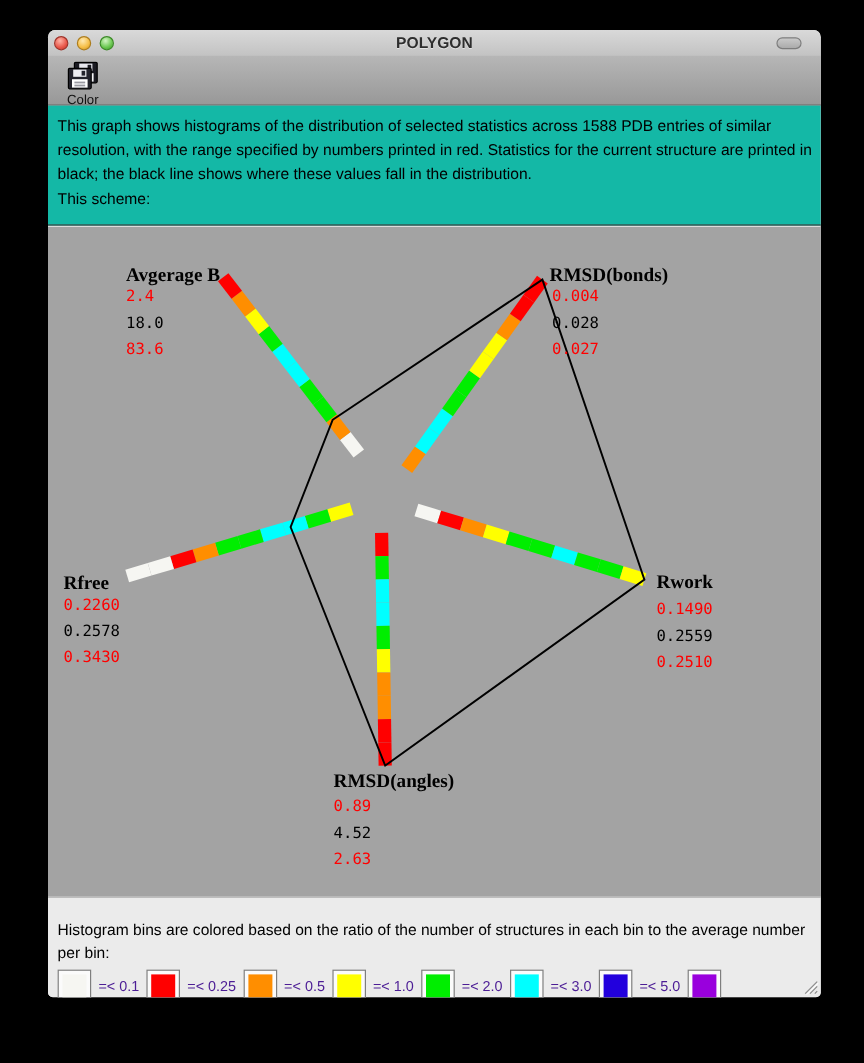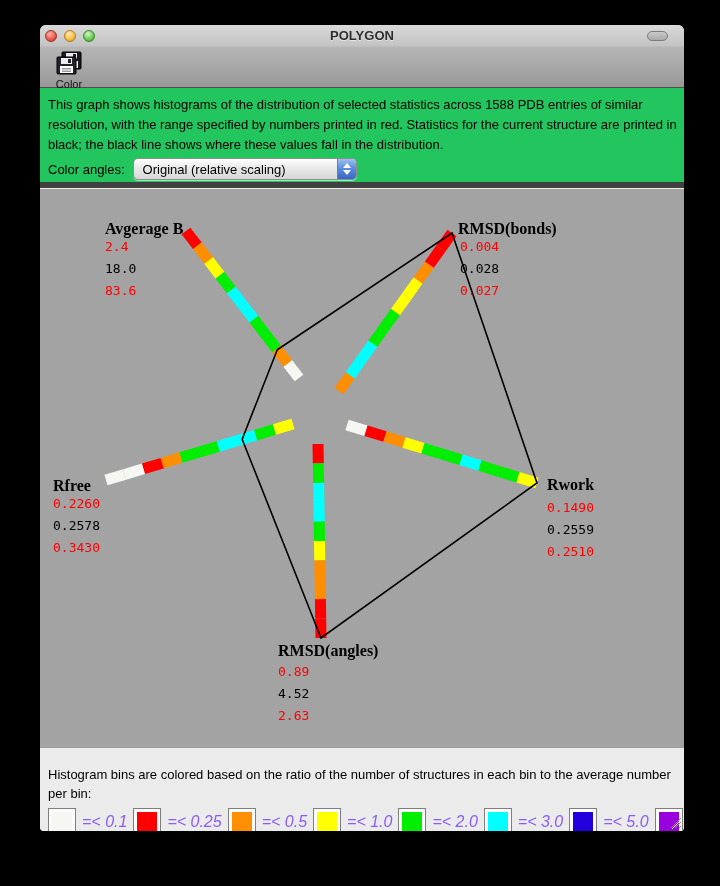--- a/index.html
+++ b/index.html
@@ -34,21 +34,21 @@
     background:linear-gradient(#c9c9c9,#ababab);border:1px solid #7c7c7c;box-sizing:border-box;
   }
   .toolbtn{
     position:absolute;left:8px;top:26px;width:42px;text-align:center;cursor:default;
   }
   .toolbtn .ticon{display:block;margin:0 auto;}
   .toolbtn .tlabel{font-size:11px;color:#111;display:block;margin-top:1px;}
   
   .desc-panel{
     position:absolute;left:0;top:63px;width:100%;height:100px;box-sizing:border-box;
-    background:#22c55e;border-bottom:6px solid #404040;padding:7px 8px 0 8px;
+    background:#14b8a6;border-bottom:1px solid #404040;padding:7px 8px 0 8px;
   }
   .desc-panel p{margin:0;font-size:13px;line-height:20px;color:#000;width:632px;}
   .scheme-row{display:flex;align-items:center;margin-top:3px;}
   .scheme-label{font-size:13px;color:#000;margin-right:8px;}
   .popup{
     width:224px;height:22px;border:1px solid #8e8e8e;border-radius:5px;
     background:linear-gradient(#ffffff,#e9e9e9 45%,#d7d7d7);
     display:flex;align-items:center;box-sizing:border-box;position:relative;
     box-shadow:0 1px 0 rgba(255,255,255,.6);
   }
@@ -71,21 +71,21 @@
     background:#ebebeb;border-top:1px solid #9f9f9f;padding:17px 8px 0 8px;
   }
   .footer p{margin:0;font-size:13px;line-height:19px;color:#000;width:632px;}
   .legend{display:flex;align-items:center;margin-top:5px;gap:6px;padding-left:0;}
   .legend-item{display:flex;align-items:center;}
   .swatch-box{
     width:28px;height:28px;border:1px solid #7e7e7e;background:#fbfbfb;box-sizing:border-box;
     display:flex;align-items:center;justify-content:center;
   }
   .swatch{width:20px;height:20px;display:block;}
-  .legend-label{font-size:16px;color:#8b5cf6;margin-left:6px;white-space:pre;font-style:italic;}
+  .legend-label{font-size:12px;color:#4c1d95;margin-left:6px;white-space:pre;}
   .resize-grip{position:absolute;right:2px;bottom:2px;}
 </style>
 </head>
 <body>
 
 <div class="window">
 
   <div class="chrome">
     <div class="titlebar">
       <div class="lights">
@@ -109,28 +109,21 @@
         <rect x="8" y="17" width="9" height="1.5" fill="#9a9aa2"></rect>
         <rect x="8" y="19.5" width="9" height="1.5" fill="#9a9aa2"></rect>
       </svg>
       <span class="tlabel">Color</span>
     </div>
   </div>
 
   <div class="desc-panel">
     <p>This graph shows histograms of the distribution of selected statistics across 1588 PDB entries of similar resolution, with the range specified by numbers printed in red.  Statistics for the current structure are printed in black; the black line shows where these values fall in the distribution.</p>
     <div class="scheme-row">
-      <span class="scheme-label">Color angles:</span>
-      <div class="popup">
-        <span class="sel">Original (relative scaling)</span>
-        <span class="cap">
-          <span class="tri-up"></span>
-            <span class="tri-dn"></span>
-        </span>
-      </div>
+      <span class="scheme-label">This scheme:</span>
     </div>
   </div>
 
   <div class="plot">
     <svg id="plot-svg" width="644" height="558" viewBox="0 0 644 558">
         <line x1="259" y1="189" x2="247.7" y2="174.3" stroke="#f6f6f2" stroke-width="11" stroke-linecap="butt"></line>
         <line x1="247.7" y1="174.3" x2="236.4" y2="159.6" stroke="#ff8e00" stroke-width="11" stroke-linecap="butt"></line>
         <line x1="236.4" y1="159.6" x2="225.1" y2="144.9" stroke="#00ee00" stroke-width="11" stroke-linecap="butt"></line>
         <line x1="225.1" y1="144.9" x2="213.8" y2="130.2" stroke="#00ee00" stroke-width="11" stroke-linecap="butt"></line>
         <line x1="213.8" y1="130.2" x2="202.5" y2="115.5" stroke="#00ffff" stroke-width="11" stroke-linecap="butt"></line>

